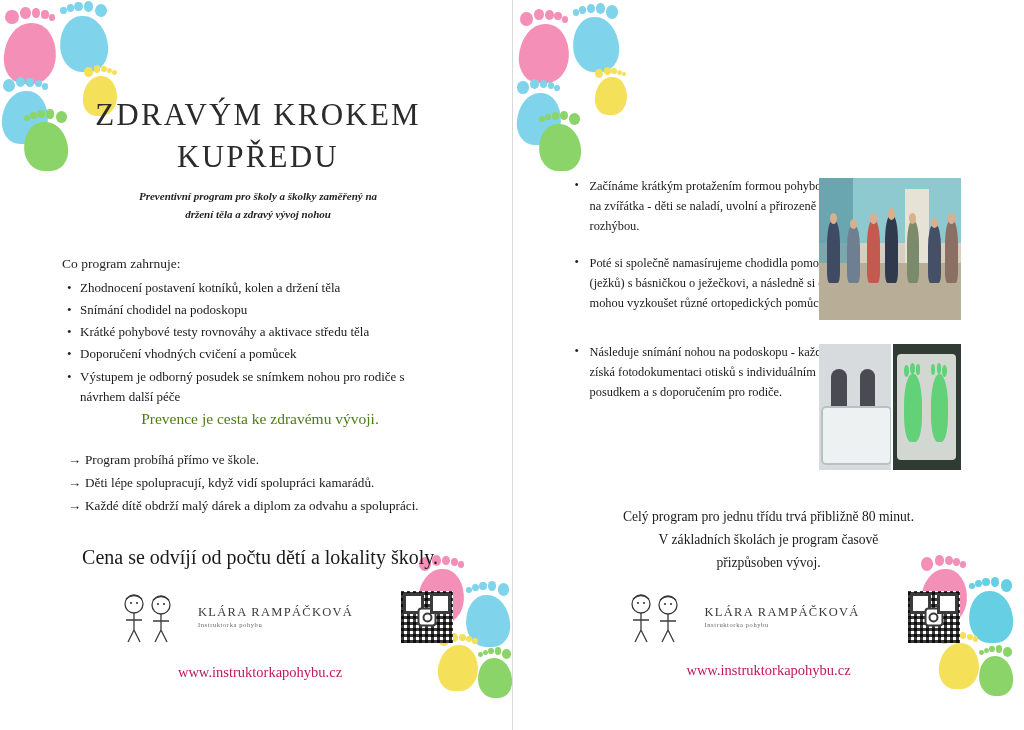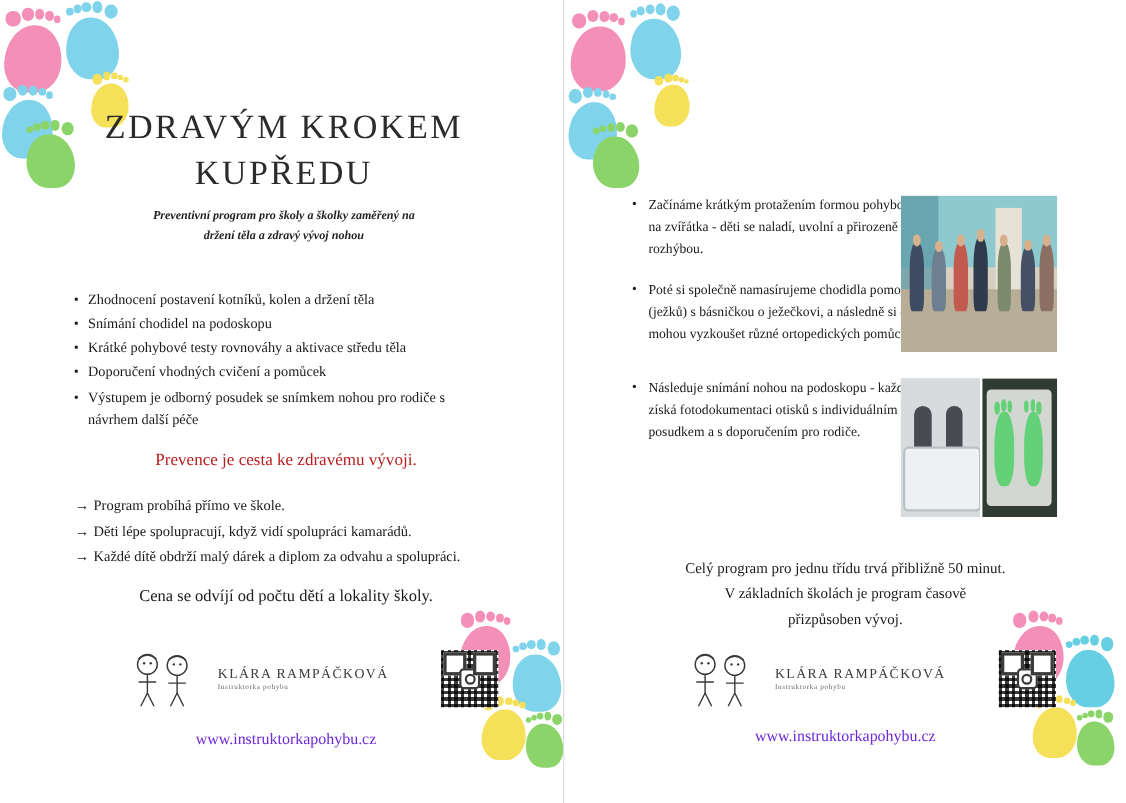--- a/index.html
+++ b/index.html
@@ -96,42 +96,43 @@
   ul.bullets li::before {
     content: "•";
     position: absolute;
     left: -13px;
     top: 0;
     color: #222;
   }
   .tagline {
     text-align: center;
     font-size: 15.5px;
-    color: #b91c1c;
+    color: #4d7c0f;
   }
   .arrow-list {
     margin: 0;
     padding: 0;
     list-style: none;
   }
   .arrow-list li {
     font-size: 13.2px;
     line-height: 1.75;
     position: relative;
     padding-left: 17px;
   }
   .arrow-list li::before {
     content: "\2192";
     position: absolute;
     left: 0;
     top: 0;
   }
   .price {
     text-align: center;
-    font-size: 15px;
+    font-size: 20px;
+    margin-top: 12px;
   }
 
   
   .title-right {
     text-align: center;
     font-size: 28px;
     color: #2b2b2b;
   }
   ul.r-bullets {
     margin: 0;
@@ -236,21 +237,21 @@
     position:absolute; left:50%; top:50%; transform:translate(-50%,-50%);
     width:15px; height:15px; background:#fff; border:2px solid #3b3b3b; border-radius:4px;
   }
   .qr .ig::after {
     content:""; position:absolute; left:50%; top:50%; transform:translate(-50%,-50%);
     width:6px; height:6px; border:2px solid #3b3b3b; border-radius:50%;
   }
   .web {
     position: absolute;
     font-size: 14.5px;
-    color: #6d28d9;
+    color: #be185d;
     text-align: center;
   }
 </style>
 </head>
 <body>
 
 <div class="page">
 
   <div class="panel panel-left">
 
@@ -329,20 +330,21 @@
     </div>
 
     <div class="title" style="position:absolute; left:58px; top:94px; width:400px;">ZDRAVÝM KROKEM KUPŘEDU</div>
 
     <div class="subtitle" style="position:absolute; left:60px; top:188px; width:396px;">
       <div>Preventivní program pro školy a školky zaměřený na</div>
       <div>držení těla a zdravý vývoj nohou</div>
     </div>
 
     <div style="position:absolute; left:62px; top:256px; width:400px;">
+      <div class="section-label">Co program zahrnuje:</div>
       <ul class="bullets">
         <li>Zhodnocení postavení kotníků, kolen a držení těla</li>
         <li>Snímání chodidel na podoskopu</li>
         <li>Krátké pohybové testy rovnováhy a aktivace středu těla</li>
         <li>Doporučení vhodných cvičení a pomůcek</li>
         <li style="padding-right:40px;">Výstupem je odborný posudek se snímkem nohou pro rodiče s návrhem další péče</li>
       </ul>
     </div>
 
     <div class="tagline" style="position:absolute; left:60px; top:410px; width:400px;">Prevence je cesta ke zdravému vývoji.</div>
@@ -518,21 +520,21 @@
         <div class="toe" style="left:17%; top:17%;"></div>
         <div class="toe" style="left:26%; top:15%;"></div>
         <div class="toe" style="left:34%; top:16%;"></div>
         <div class="toe" style="left:56%; top:16%;"></div>
         <div class="toe" style="left:65%; top:15%;"></div>
         <div class="toe" style="left:73%; top:17%;"></div>
       </div>
     </div>
 
     <div class="closing" style="position:absolute; left:56px; top:505px; width:400px;">
-      <div>Celý program pro jednu třídu trvá přibližně 50 minut.</div>
+      <div>Celý program pro jednu třídu trvá přibližně 80 minut.</div>
       <div>V základních školách je program časově</div>
       <div>přizpůsoben vývoj.</div>
     </div>
 
     <div class="logo-row" style="left:108px; top:590px;">
       <svg class="logo-kids" viewBox="0 0 70 54">
         <g fill="none" stroke="#3a3a3a" stroke-width="1.3">
           <circle cx="20" cy="14" r="9"></circle>
           <circle cx="47" cy="15" r="9"></circle>
           <path d="M20 23 L20 40 M12 30 L28 30 M20 40 L14 52 M20 40 L26 52"></path>

